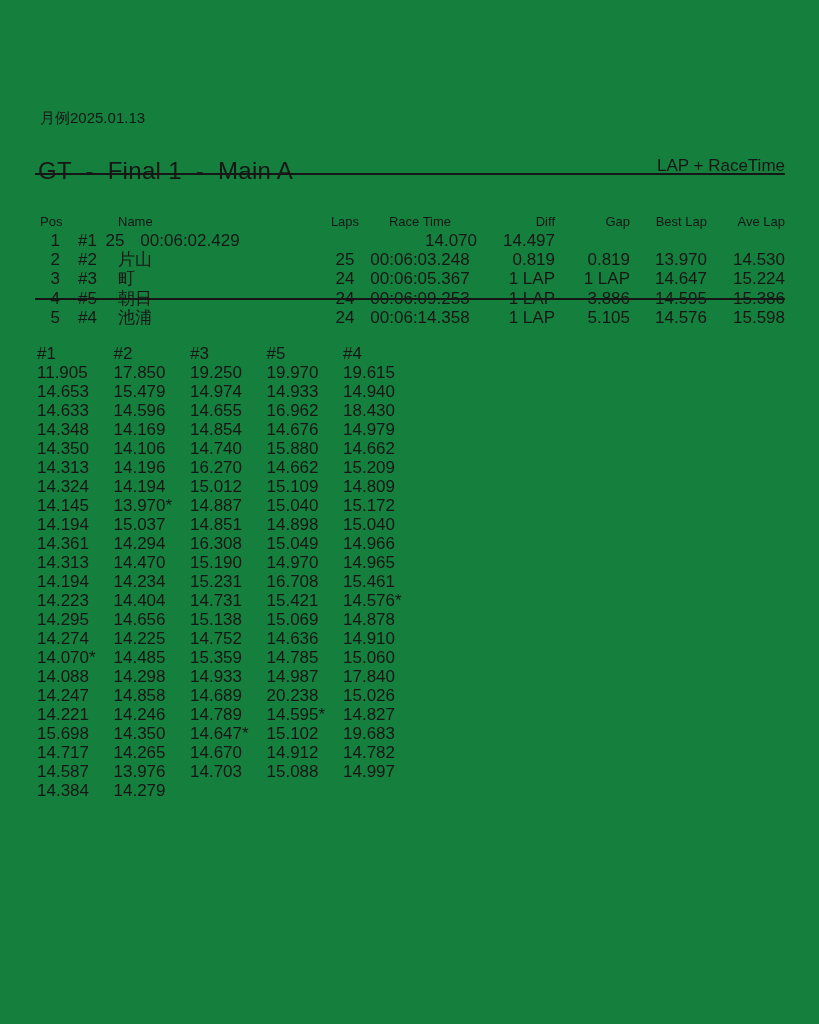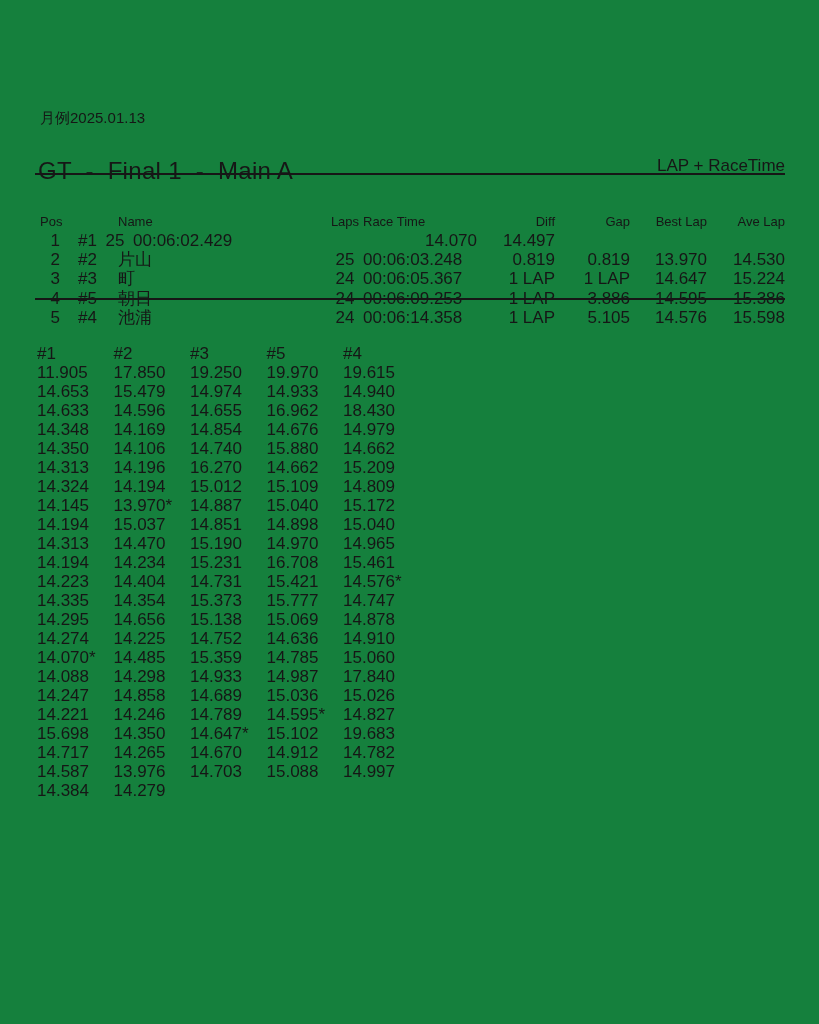--- a/index.html
+++ b/index.html
@@ -69,21 +69,21 @@
     height: 18px;
     line-height: 18px;
     margin-top: 28px;
   }
   .c { box-sizing: border-box; }
   .c.poscar { width: 60px; text-align: left; padding-left: 3px; }
   .c.pos  { width: 23px;  text-align: right; }
   .c.car  { width: 37px;  text-align: right; }
   .c.name { width: 230px; text-align: left; padding-left: 21px; }
   .c.laps { width: 36px;  text-align: center; }
-  .c.race { width: 114px; text-align: left; }
+  .c.race { width: 114px; text-align: center; }
   .c.diff { width: 78px;  text-align: right; }
   .c.gap  { width: 75px;  text-align: right; }
   .c.best { width: 77px;  text-align: right; }
   .c.ave  { width: 78px;  text-align: right; }
 
   
   .laptable {
     position: absolute;
     left: 37px;
     top: 344px;
@@ -137,29 +137,29 @@
     <div id="lap-rows">
         <div class="lap-row"><span class="lap-cell">11.905</span><span class="lap-cell">17.850</span><span class="lap-cell">19.250</span><span class="lap-cell">19.970</span><span class="lap-cell">19.615</span></div>
         <div class="lap-row"><span class="lap-cell">14.653</span><span class="lap-cell">15.479</span><span class="lap-cell">14.974</span><span class="lap-cell">14.933</span><span class="lap-cell">14.940</span></div>
         <div class="lap-row"><span class="lap-cell">14.633</span><span class="lap-cell">14.596</span><span class="lap-cell">14.655</span><span class="lap-cell">16.962</span><span class="lap-cell">18.430</span></div>
         <div class="lap-row"><span class="lap-cell">14.348</span><span class="lap-cell">14.169</span><span class="lap-cell">14.854</span><span class="lap-cell">14.676</span><span class="lap-cell">14.979</span></div>
         <div class="lap-row"><span class="lap-cell">14.350</span><span class="lap-cell">14.106</span><span class="lap-cell">14.740</span><span class="lap-cell">15.880</span><span class="lap-cell">14.662</span></div>
         <div class="lap-row"><span class="lap-cell">14.313</span><span class="lap-cell">14.196</span><span class="lap-cell">16.270</span><span class="lap-cell">14.662</span><span class="lap-cell">15.209</span></div>
         <div class="lap-row"><span class="lap-cell">14.324</span><span class="lap-cell">14.194</span><span class="lap-cell">15.012</span><span class="lap-cell">15.109</span><span class="lap-cell">14.809</span></div>
         <div class="lap-row"><span class="lap-cell">14.145</span><span class="lap-cell">13.970*</span><span class="lap-cell">14.887</span><span class="lap-cell">15.040</span><span class="lap-cell">15.172</span></div>
         <div class="lap-row"><span class="lap-cell">14.194</span><span class="lap-cell">15.037</span><span class="lap-cell">14.851</span><span class="lap-cell">14.898</span><span class="lap-cell">15.040</span></div>
+        <div class="lap-row"><span class="lap-cell">14.361</span><span class="lap-cell">14.294</span><span class="lap-cell">16.308</span><span class="lap-cell">15.049</span><span class="lap-cell">14.966</span></div>
         <div class="lap-row"><span class="lap-cell">14.313</span><span class="lap-cell">14.470</span><span class="lap-cell">15.190</span><span class="lap-cell">14.970</span><span class="lap-cell">14.965</span></div>
         <div class="lap-row"><span class="lap-cell">14.194</span><span class="lap-cell">14.234</span><span class="lap-cell">15.231</span><span class="lap-cell">16.708</span><span class="lap-cell">15.461</span></div>
         <div class="lap-row"><span class="lap-cell">14.223</span><span class="lap-cell">14.404</span><span class="lap-cell">14.731</span><span class="lap-cell">15.421</span><span class="lap-cell">14.576*</span></div>
-        <div class="lap-row"><span class="lap-cell">14.335</span><span class="lap-cell">14.354</span><span class="lap-cell">15.373</span><span class="lap-cell">15.777</span><span class="lap-cell">14.747</span></div>
         <div class="lap-row"><span class="lap-cell">14.295</span><span class="lap-cell">14.656</span><span class="lap-cell">15.138</span><span class="lap-cell">15.069</span><span class="lap-cell">14.878</span></div>
         <div class="lap-row"><span class="lap-cell">14.274</span><span class="lap-cell">14.225</span><span class="lap-cell">14.752</span><span class="lap-cell">14.636</span><span class="lap-cell">14.910</span></div>
         <div class="lap-row"><span class="lap-cell">14.070*</span><span class="lap-cell">14.485</span><span class="lap-cell">15.359</span><span class="lap-cell">14.785</span><span class="lap-cell">15.060</span></div>
         <div class="lap-row"><span class="lap-cell">14.088</span><span class="lap-cell">14.298</span><span class="lap-cell">14.933</span><span class="lap-cell">14.987</span><span class="lap-cell">17.840</span></div>
-        <div class="lap-row"><span class="lap-cell">14.247</span><span class="lap-cell">14.858</span><span class="lap-cell">14.689</span><span class="lap-cell">15.036</span><span class="lap-cell">15.026</span></div>
+        <div class="lap-row"><span class="lap-cell">14.247</span><span class="lap-cell">14.858</span><span class="lap-cell">14.689</span><span class="lap-cell">20.238</span><span class="lap-cell">15.026</span></div>
         <div class="lap-row"><span class="lap-cell">14.221</span><span class="lap-cell">14.246</span><span class="lap-cell">14.789</span><span class="lap-cell">14.595*</span><span class="lap-cell">14.827</span></div>
         <div class="lap-row"><span class="lap-cell">15.698</span><span class="lap-cell">14.350</span><span class="lap-cell">14.647*</span><span class="lap-cell">15.102</span><span class="lap-cell">19.683</span></div>
         <div class="lap-row"><span class="lap-cell">14.717</span><span class="lap-cell">14.265</span><span class="lap-cell">14.670</span><span class="lap-cell">14.912</span><span class="lap-cell">14.782</span></div>
         <div class="lap-row"><span class="lap-cell">14.587</span><span class="lap-cell">13.976</span><span class="lap-cell">14.703</span><span class="lap-cell">15.088</span><span class="lap-cell">14.997</span></div>
         <div class="lap-row"><span class="lap-cell">14.384</span><span class="lap-cell">14.279</span><span class="lap-cell"></span><span class="lap-cell"></span><span class="lap-cell"></span></div>
       </div>
   </div>
 
 </div>
 

